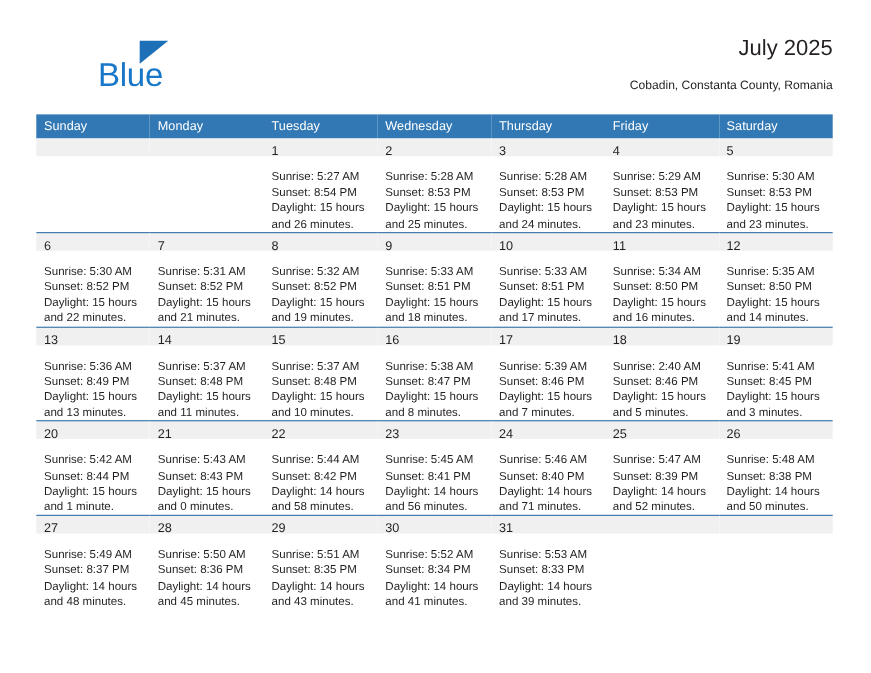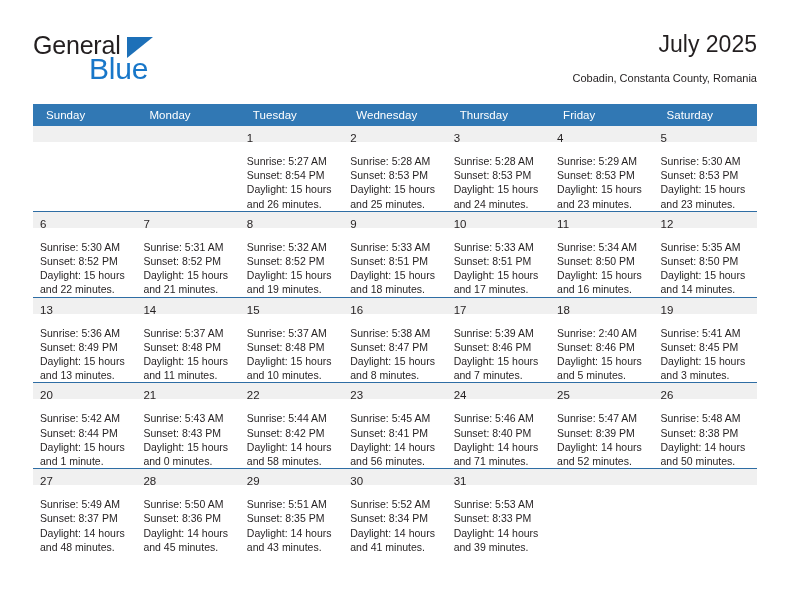--- a/index.html
+++ b/index.html
@@ -65,21 +65,21 @@
     color: #1877c9;
     font-family: "Liberation Sans", sans-serif;
   }
   .title-block {
     position: absolute;
     right: 0;
     top: 0;
     text-align: right;
   }
   .cal-title {
-    font-size: 23px;
+    font-size: 20px;
     line-height: 33px;
     color: #231f20;
     font-weight: normal;
     margin: 0;
     white-space: nowrap;
   }
   .cal-location {
     font-size: 11px;
     line-height: 20px;
     color: #231f20;
@@ -98,21 +98,21 @@
     border-collapse: collapse;
     width: 724px;
     table-layout: fixed;
   }
   table.cal th {
     background: #3178b4;
     color: #ffffff;
     font-size: 11.5px;
     font-weight: normal;
     text-align: left;
-    padding: 5px 0 5px 13px;
+    padding: 5px 0 5px 7px;
     height: 12px;
     vertical-align: middle;
     letter-spacing: 0.05px;
   }
   table.cal td {
     vertical-align: top;
     padding: 0;
     border-top: 1.4px solid #2e6da4;
     height: 84px;
     background: #ffffff;
@@ -145,21 +145,20 @@
   }
 </style>
 </head>
 <body>
 
 <div class="page">
 
   <div class="header">
 
     <div class="brand">
-      <span class="brand-general">General</span>
       <span class="brand-tri"></span>
       <span class="brand-blue">Blue</span>
     </div>
 
     <div class="title-block">
       <h1 class="cal-title">July 2025</h1>
       <div class="cal-location">Cobadin, Constanta County, Romania</div>
     </div>
 
   </div>

